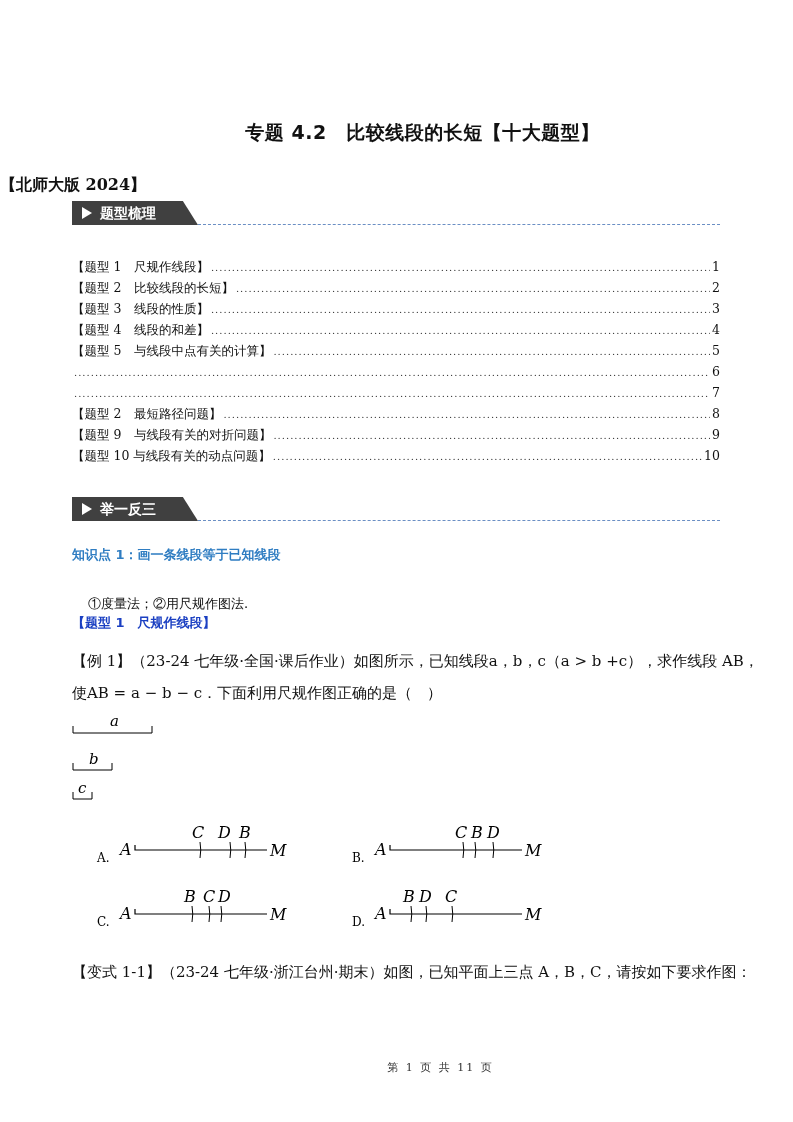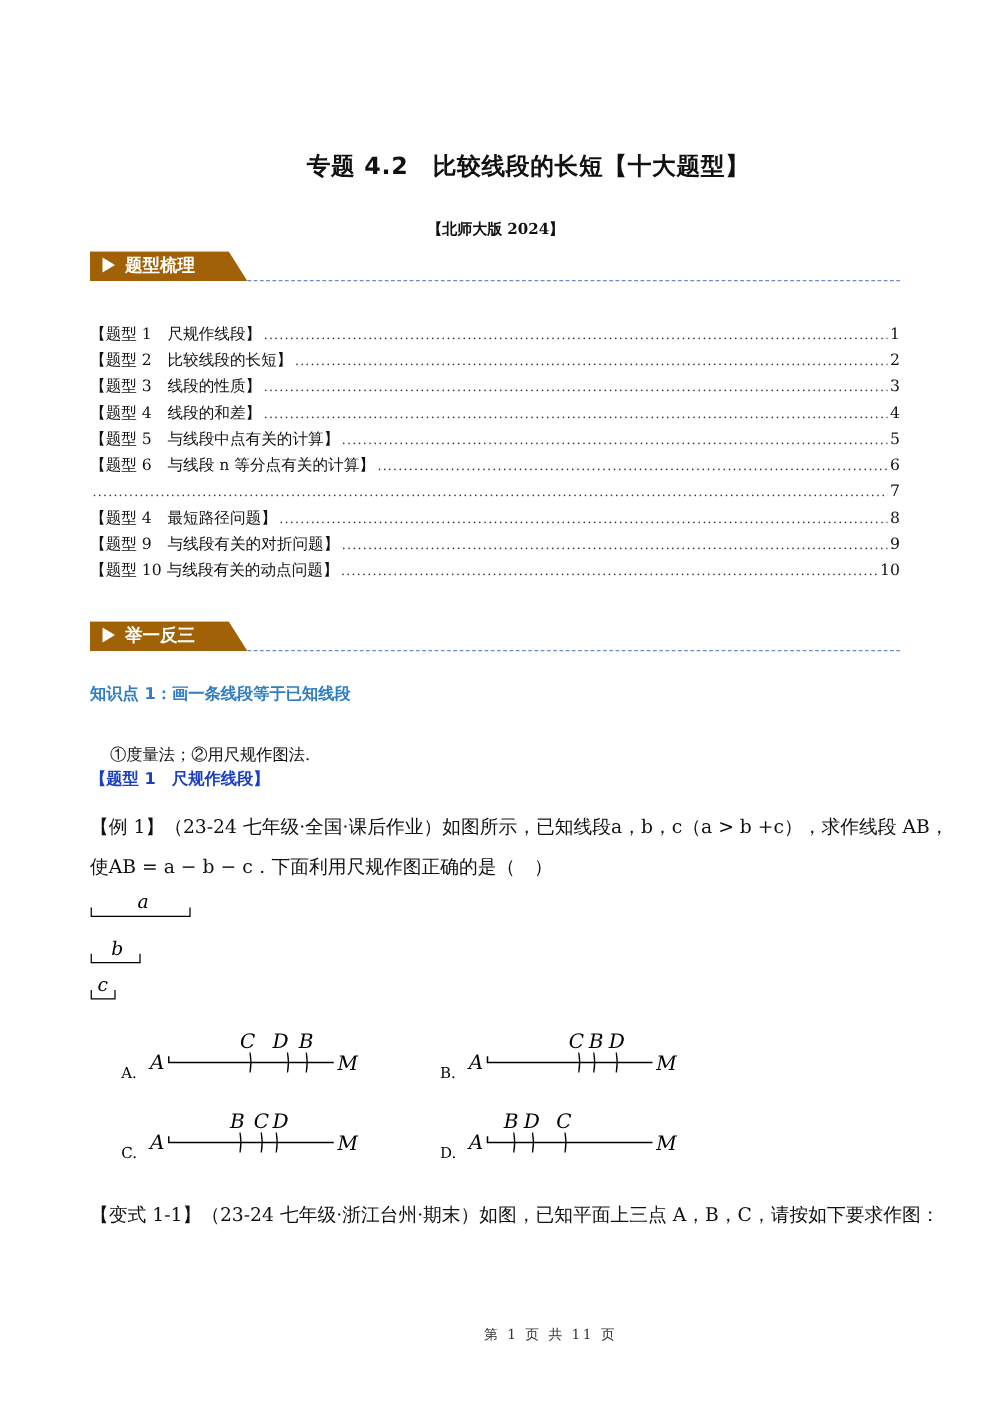--- a/index.html
+++ b/index.html
@@ -1,23 +1,23 @@
 <!DOCTYPE html>
 <html><head>
 <meta charset="utf-8">
 <style>
   html, body { margin: 0; padding: 0; background: #ffffff; }
   body { width: 793px; height: 1122px; position: relative; overflow: hidden;
          font-family: "DejaVu Serif", "Liberation Serif", serif; color: #111; }
   .abs { position: absolute; }
   .title { left: 0; width: 793px; top: 120px; text-align: center; font-size: 19px; font-weight: bold;
            font-family: "DejaVu Sans", sans-serif; letter-spacing: 0.5px; padding-left: 20px; box-sizing: border-box; margin-left: 16px;}
-  .subtitle { left: 0; width: 793px; top: 175px; text-align: center; font-size: 12px; font-weight: bold; }
+  .subtitle { left: 0; width: 793px; top: 175px; font-size: 16px; font-weight: bold; }
   .banner { left: 72px; height: 24px; }
-  .banner .tab { position: absolute; left: 0; top: 0; height: 24px; width: 126px; background: #a16207;
+  .banner .tab { position: absolute; left: 0; top: 0; height: 24px; width: 126px; background: #404040;
                  clip-path: polygon(0 0, 88% 0, 100% 100%, 0 100%); color: #fff; font-family: "DejaVu Sans", sans-serif;
                  font-size: 14px; font-weight: bold; line-height: 24px; padding-left: 10px; box-sizing: border-box; }
   .banner .tab .tri { display: inline-block; width: 0; height: 0; border-top: 6px solid transparent;
                       border-bottom: 6px solid transparent; border-left: 10px solid #fff; margin-right: 8px; vertical-align: -1px; }
   .banner .dash { position: absolute; left: 126px; top: 23px; width: 522px; border-top: 1px dashed #6b8fc4; }
   .toc { left: 72px; width: 648px; top: 259px; }
   .toc-row { display: flex; align-items: baseline; height: 21px; font-size: 12.5px; }
   .toc-row .lbl { white-space: nowrap; }
   .toc-row .dots { flex: 1; overflow: hidden; white-space: nowrap; margin: 0 2px; color: #333; font-size: 10px; letter-spacing: 1px; }
   .toc-row .pg { white-space: nowrap; }
@@ -59,30 +59,29 @@
       <span class="lbl">【题型 4　线段的和差】</span>
       <span class="dots">........................................................................................................................................................................................................</span>
       <span class="pg">4</span>
     </div>
     <div class="toc-row">
       <span class="lbl">【题型 5　与线段中点有关的计算】</span>
       <span class="dots">........................................................................................................................................................................................................</span>
       <span class="pg">5</span>
     </div>
     <div class="toc-row">
-      <span class="lbl">【题型 6　与线段 n 等分点有关的计算】</span>
       <span class="dots">........................................................................................................................................................................................................</span>
       <span class="pg">6</span>
     </div>
     <div class="toc-row">
       <span class="dots">........................................................................................................................................................................................................</span>
       <span class="pg">7</span>
     </div>
     <div class="toc-row">
-      <span class="lbl">【题型 4　最短路径问题】</span>
+      <span class="lbl">【题型 2　最短路径问题】</span>
       <span class="dots">........................................................................................................................................................................................................</span>
       <span class="pg">8</span>
     </div>
     <div class="toc-row">
       <span class="lbl">【题型 9　与线段有关的对折问题】</span>
       <span class="dots">........................................................................................................................................................................................................</span>
       <span class="pg">9</span>
     </div>
     <div class="toc-row">
       <span class="lbl">【题型 10 与线段有关的动点问题】</span>

